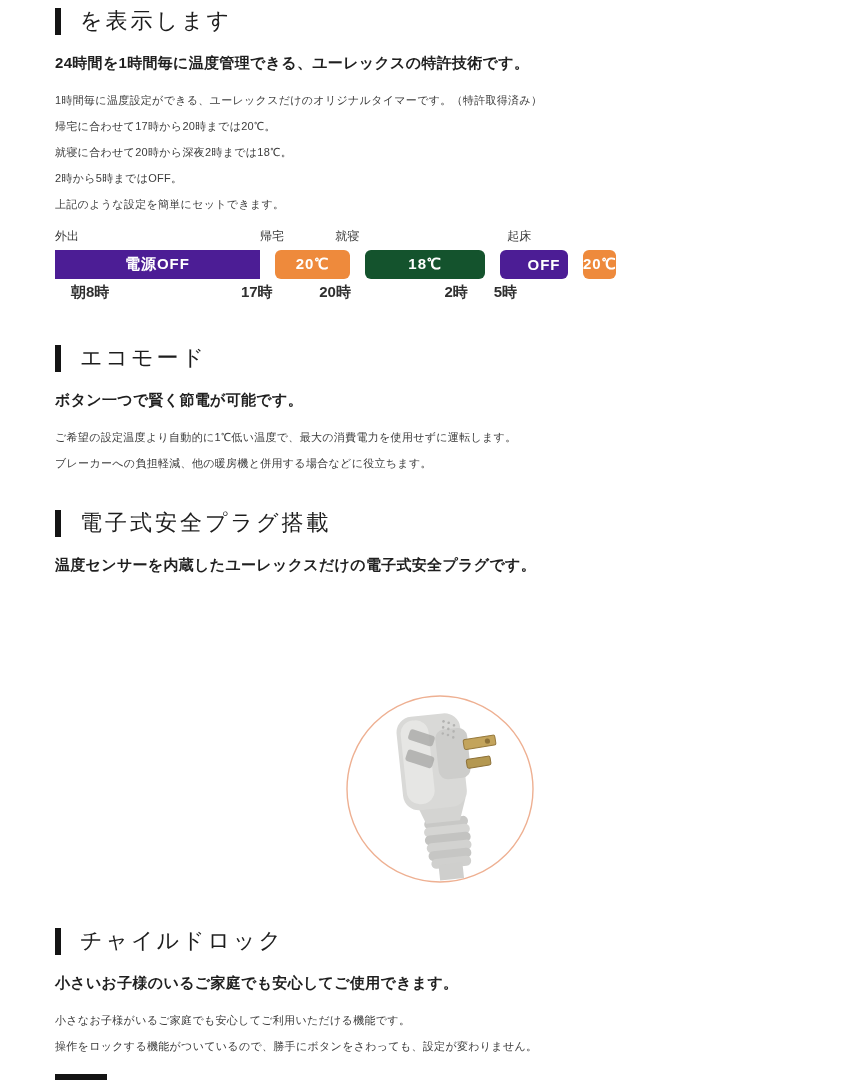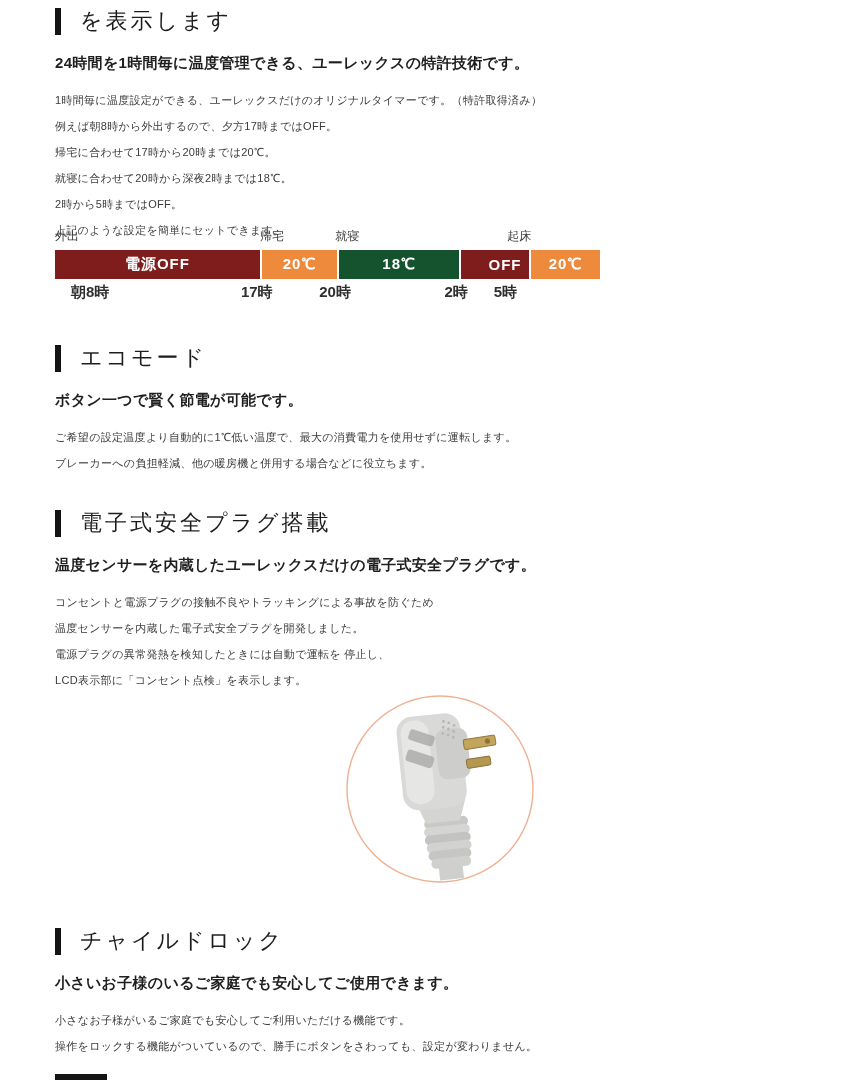--- a/index.html
+++ b/index.html
@@ -21,22 +21,22 @@
   .body{margin-top:14px;}
   .body-line{font-size:11px;line-height:26px;color:#3b3b3b;letter-spacing:.3px;white-space:nowrap;}
 
   
   .timeline{position:absolute;left:55px;top:228px;width:545px;}
   .tl-top{position:relative;height:19px;font-size:12px;font-weight:500;color:#3a3a3a;}
   .tl-top span{position:absolute;top:0;white-space:nowrap;}
   .tl-bar{display:flex;height:29px;margin-top:3px;}
   .seg{display:flex;align-items:center;justify-content:center;color:#ffffff;
        font-size:15px;font-weight:700;letter-spacing:1px;white-space:nowrap;}
-  .seg + .seg{margin-left:2px;}
-  .seg-gray{background:#7f1d1d;}
+  .seg + .seg{margin-left:15px;border-radius:6px;}
+  .seg-gray{background:#4c1d95;}
   .seg-orange{background:#ee8a3c;}
   .seg-yellow{background:#14532d;}
   .tl-bottom{position:relative;height:20px;margin-top:4px;font-size:15px;font-weight:600;color:#2f2f2f;}
   .tl-bottom span{position:absolute;top:0;white-space:nowrap;}
 
   .plug-figure{position:absolute;left:345px;top:694px;width:190px;height:190px;}
 
   .partial-bar{position:absolute;left:55px;top:1074px;width:52px;height:6px;background:#141414;}
 </style>
 </head>
@@ -45,21 +45,20 @@
 <div class="page">
 
   <section id="sec-mytimer">
     <h2 class="sec-head">
       <span class="accent"></span>
       <span class="sec-title">を表示します</span>
     </h2>
     <p class="lead">24時間を1時間毎に温度管理できる、ユーレックスの特許技術です。</p>
     <div class="body">
       <div class="body-line">1時間毎に温度設定ができる、ユーレックスだけのオリジナルタイマーです。（特許取得済み）</div>
-      <div class="body-line">例えば朝8時から外出するので、夕方17時まではOFF。</div>
       <div class="body-line">帰宅に合わせて17時から20時までは20℃。</div>
       <div class="body-line">就寝に合わせて20時から深夜2時までは18℃。</div>
       <div class="body-line">2時から5時まではOFF。</div>
       <div class="body-line">上記のような設定を簡単にセットできます。</div>
     </div>
   </section>
 
   <div class="timeline">
     <div class="tl-top">
       <span style="left:0;">外出</span>
@@ -104,26 +103,20 @@
       <div class="body-line">ブレーカーへの負担軽減、他の暖房機と併用する場合などに役立ちます。</div>
     </div>
   </section>
 
   <section id="sec-plug">
     <h2 class="sec-head">
       <span class="accent"></span>
       <span class="sec-title">電子式安全プラグ搭載</span>
     </h2>
     <p class="lead">温度センサーを内蔵したユーレックスだけの電子式安全プラグです。</p>
-    <div class="body">
-      <div class="body-line">コンセントと電源プラグの接触不良やトラッキングによる事故を防ぐため</div>
-      <div class="body-line">温度センサーを内蔵した電子式安全プラグを開発しました。</div>
-      <div class="body-line">電源プラグの異常発熱を検知したときには自動で運転を 停止し、</div>
-      <div class="body-line">LCD表示部に「コンセント点検」を表示します。</div>
-    </div>
   </section>
 
   <div class="plug-figure">
     <svg width="190" height="190" viewBox="0 0 190 190">
       <circle cx="95" cy="95" r="93" fill="#ffffff" stroke="#eeb092" stroke-width="1.4"></circle>
       <g transform="rotate(-6 95 80)">
 
         <rect x="74" y="124" width="44" height="10" rx="5" fill="#c8c8c6"></rect>
         <rect x="73" y="132" width="46" height="10" rx="5" fill="#d5d5d3"></rect>
         <rect x="73" y="140" width="46" height="10" rx="5" fill="#c3c3c1"></rect>

